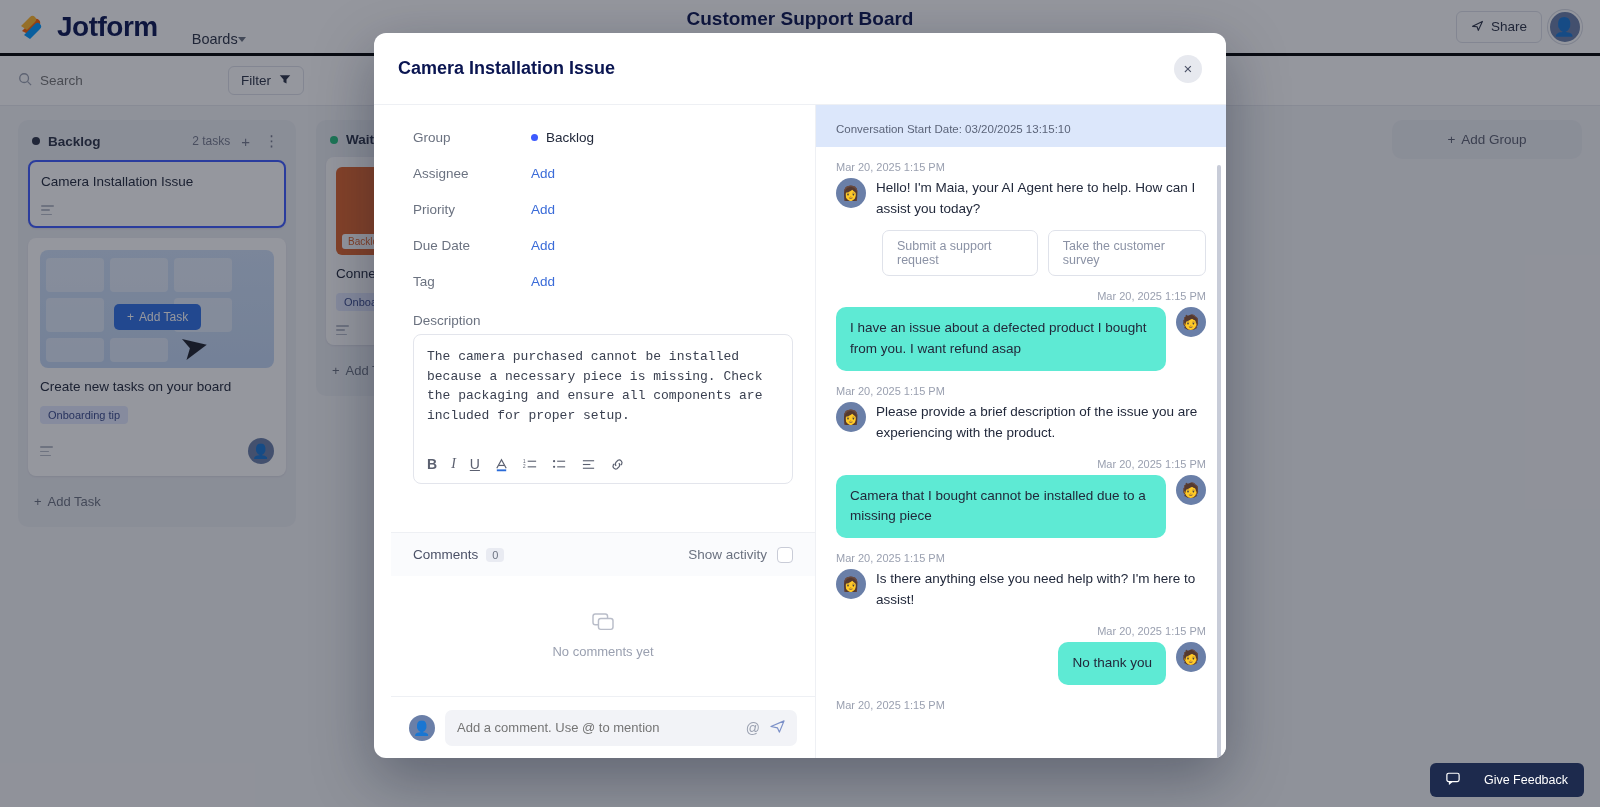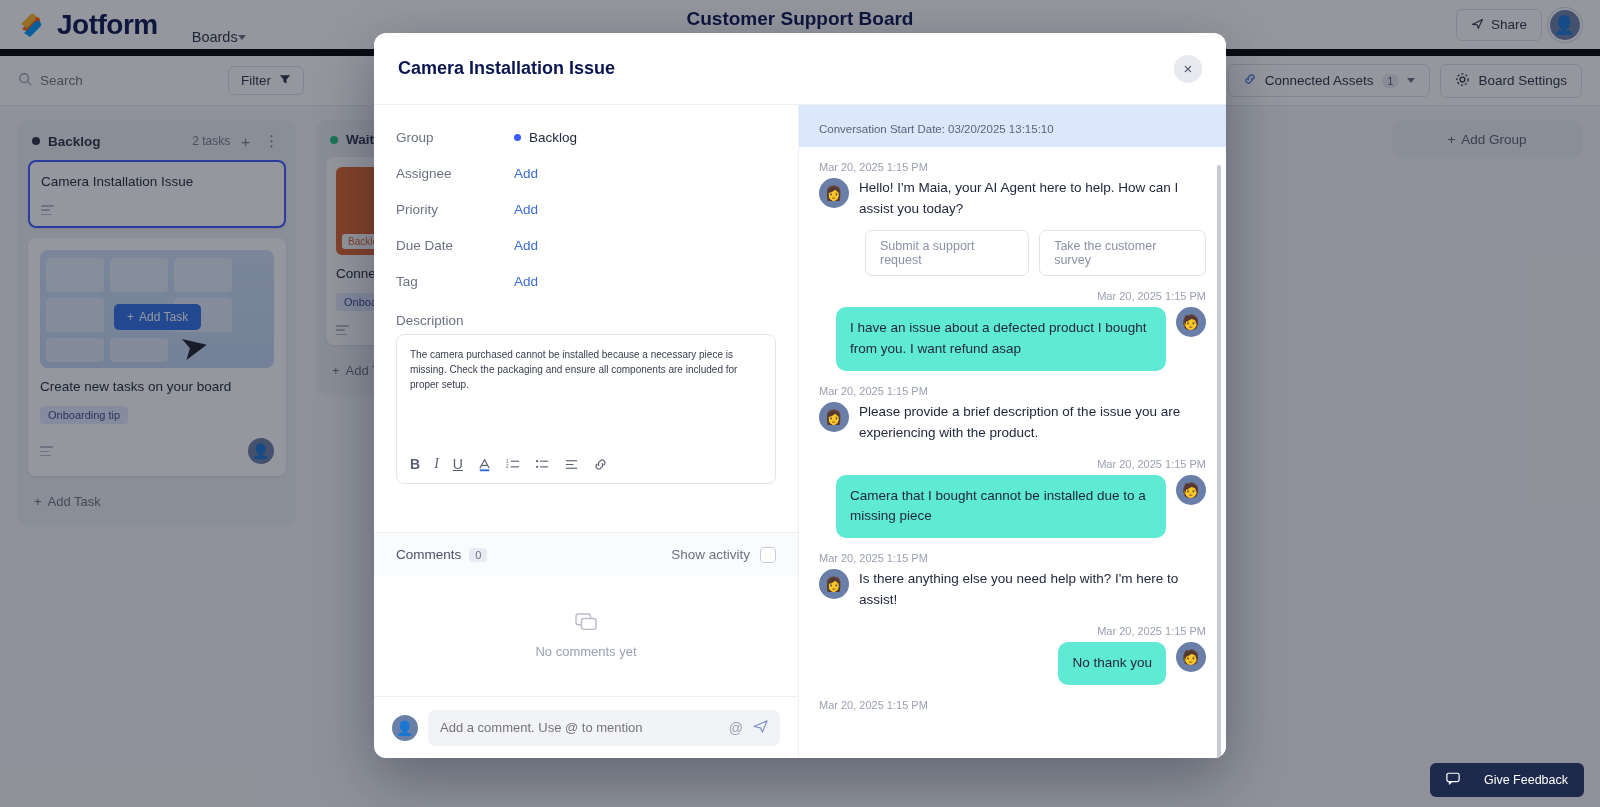--- a/index.html
+++ b/index.html
@@ -7,21 +7,21 @@
     width: 1600px; height: 807px;
     font-family: "Liberation Sans", sans-serif;
     background: #f5f6f8;
     overflow: hidden;
   }
   body { position: relative; }
 
   
   .topbar {
     position: absolute; top: 0; left: 0; width: 1600px; height: 56px;
-    background: #ffffff; border-bottom: 7px solid #000000;
+    background: #ffffff; border-bottom: 3px solid #000000;
     display: flex; align-items: center; padding: 0 18px; z-index: 2;
   }
   .logo-wrap { display: flex; align-items: center; gap: 9px; }
   .logo-mark { width: 30px; height: 30px; position: relative; }
   .logo-text { font-size: 28px; font-weight: 700; color: #0a1551; letter-spacing: -0.5px; }
   .boards-btn {
     margin-left: 26px; display: flex; align-items: center; 
     font-size: 14.5px; color: #2b3245; font-weight: 500; cursor: pointer;
     padding: 6px 8px; border-radius: 6px; margin-top: 25px;
   }
@@ -124,33 +124,33 @@
   }
   .modal-head {
     height: 72px; display:flex; align-items:center; padding: 0 24px; flex: none;
     border-bottom: 1px solid #eef0f4;
   }
   .modal-title { font-size: 18px; font-weight: 700; color: #0a1551; }
   .close-btn {
     margin-left:auto; width: 28px; height: 28px; border-radius: 50%; background:#e7e9ef;
     display:flex; align-items:center; justify-content:center; color:#4b5167; font-size: 15px; cursor: pointer;
   }
-  .modal-body { flex: 1; display: flex; min-height: 0; }
+  .modal-body { flex: 1; display: flex; min-height: 0; padding-left: 17px; }
 
   
   .left-pane { width: 425px; border-right: 1px solid #eef0f4; display:flex; flex-direction: column; min-height:0; }
   .props { padding: 14px 22px 4px 22px; }
   .prop-row { display:flex; align-items:center; height: 36px; font-size: 13.5px; }
   .prop-label { width: 118px; color: #6b7280; }
   .prop-value { color:#22293b; display:flex; align-items:center; gap:8px; }
   .prop-add { color:#3a6bd8; cursor:pointer; }
   .status-dot { width:7px; height:7px; border-radius:50%; background:#3d5afe; }
   .desc-label { padding: 10px 22px 6px; font-size: 13.5px; color:#6b7280; }
   .desc-box { margin: 0 22px; border:1px solid #e3e5ec; border-radius: 8px; height: 150px; display:flex; flex-direction: column; }
-  .desc-text { padding: 12px 13px; font-size: 10px; color:#3a4050; line-height: 1.5; flex:1; }
+  .desc-text { padding: 12px 13px; font-size: 13px; color:#3a4050; line-height: 1.5; flex:1;font-family:Liberation Mono, monospace; }
   .desc-toolbar { height: 38px; border-top: none; display:flex; align-items:center; gap: 14px; padding: 0 13px; color:#5b6070; font-size: 14px; }
   .tb-ico { cursor:pointer; display:flex; align-items:center; }
   .comments-bar {
     margin-top: auto; border-top: 1px solid #eef0f4; background:#fafbfd;
     height: 44px; display:flex; align-items:center; padding: 0 22px; gap: 8px; font-size: 13.5px; color:#4b5167;
   }
   .cm-count { background:#e9ebf2; color:#6b7280; font-size:11px; border-radius:4px; padding:1px 6px; }
   .show-activity { margin-left:auto; display:flex; align-items:center; gap:10px; color:#6b7280; }
   .chk { width: 16px; height: 16px; border:1px solid #c9ccd7; border-radius:4px; background:#fff; cursor:pointer; }
   .empty-comments { flex: none; height: 120px; display:flex; flex-direction:column; align-items:center; justify-content:center; gap:8px; color:#9aa0b0; font-size:13px; }
@@ -240,42 +240,20 @@
     </span>
     <input class="search-input" placeholder="Search" style="">
   </div>
   <div class="filter-btn">
     <span>Filter</span>
     <span>
       <svg width="12" height="12" viewBox="0 0 16 16">
           <path d="M1 3 H15 L10 8.5 V14 L6 12 V8.5 Z" fill="#2b3245"></path>
         </svg>
     </span>
-  </div>
-  <div class="toolbar-right">
-    <div class="assets-btn">
-      <span>
-        <svg width="14" height="14" viewBox="0 0 16 16">
-            <path d="M6.5 9.5 a3 3 0 0 1 0-4 l2-2 a3 3 0 0 1 4 4 l-1 1" fill="none" stroke="#3a6bd8" stroke-width="1.4"></path>
-            <path d="M9.5 6.5 a3 3 0 0 1 0 4 l-2 2 a3 3 0 0 1-4-4 l1-1" fill="none" stroke="#3a6bd8" stroke-width="1.4"></path>
-          </svg>
-      </span>
-      <span>Connected Assets</span>
-      <span class="badge-count">1</span>
-      <span class="chev"></span>
-    </div>
-    <div class="settings-btn">
-      <span>
-        <svg width="15" height="15" viewBox="0 0 16 16">
-            <circle cx="8" cy="8" r="2.6" fill="none" stroke="#2b3245" stroke-width="1.4"></circle>
-            <circle cx="8" cy="8" r="6" fill="none" stroke="#2b3245" stroke-width="1.4" stroke-dasharray="2.2 2.2"></circle>
-          </svg>
-      </span>
-      <span>Board Settings</span>
-    </div>
   </div>
 </div>
 
 <div class="board">
 
   <div class="column">
     <div class="col-head">
       <span class="dot"></span>
       <span class="col-name">Backlog</span>
       <span class="col-count">2 tasks</span>

